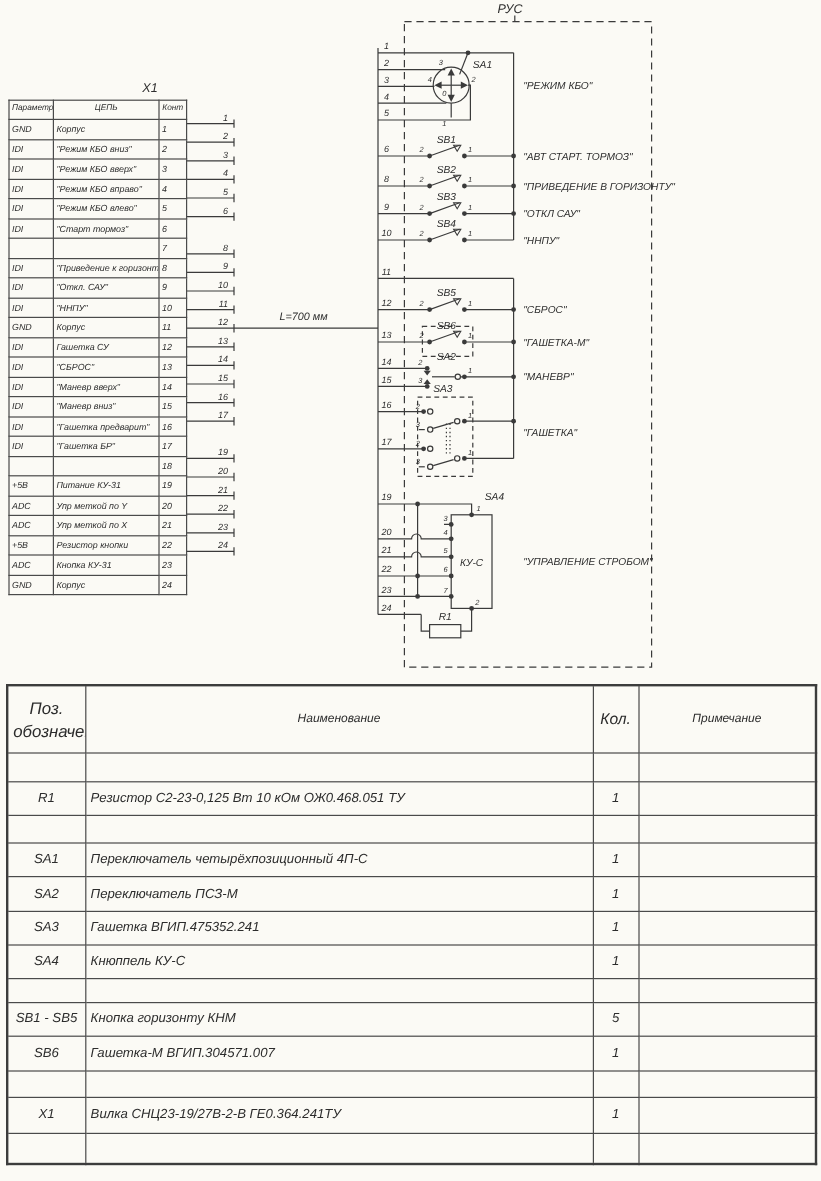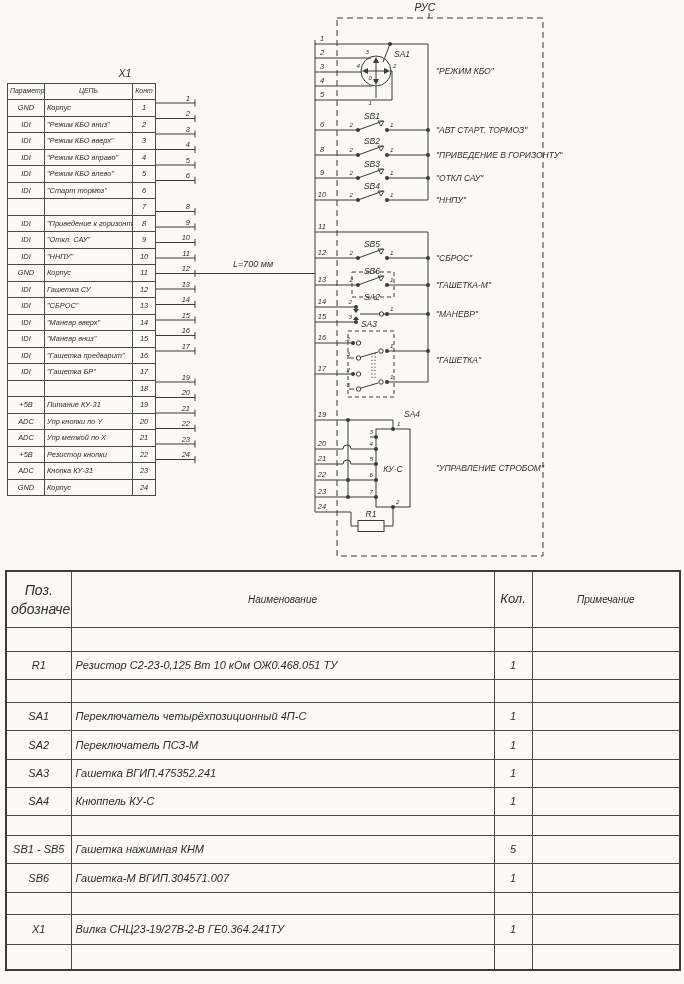--- a/index.html
+++ b/index.html
@@ -14,21 +14,21 @@
   #sch text{fill:#2e2e2e;stroke:none;font:italic 8.5px "Liberation Sans",sans-serif}
   #sch text.t6{font-size:6.2px}
   #sch text.t7{font-size:7.5px}
   #sch text.t9{font-size:9px}
   #sch text.t10{font-size:10.5px}
   table{position:absolute;border-collapse:collapse;table-layout:fixed;background:transparent}
   #x1t{left:7px;top:83px;width:148px}
   #x1t td{border:1px solid #4a4a4a;font:italic 7.4px/1 "Liberation Sans",sans-serif;color:#2c2c2c;
           padding:0 2px;height:15.5px;overflow:hidden;white-space:nowrap}
   #x1t thead td{text-align:center;font-size:6.9px;height:15px}
-  #x1t td.c0,#x1t td.c2{text-align:center}
+  #x1t td.c0,#x1t td.c2{}
   #parts{left:5px;top:570px;width:674px;border:2.5px solid #3c3c3c}
   #parts td{border:1.2px solid #4a4a4a;font:italic 11px/1.1 "Liberation Sans",sans-serif;color:#2c2c2c;
           padding:0 4px;overflow:hidden;white-space:nowrap;vertical-align:middle}
   #parts thead td{text-align:center;font-size:10px;height:55px}
   #parts thead td.pos-h{font-size:14px;line-height:1.3}
   #parts thead td.qty-h{font-size:13px}
   #parts td.pos,#parts td.qty{text-align:center}
   #parts td.name{}
 </style>
 </head>
@@ -444,21 +444,21 @@
           <td class="c1"></td>
           <td class="c2">18</td>
         </tr>
         <tr>
           <td class="c0">+5В</td>
           <td class="c1">Питание КУ-31</td>
           <td class="c2">19</td>
         </tr>
         <tr>
           <td class="c0">ADC</td>
-          <td class="c1">Упр кнопки по Y</td>
+          <td class="c1">Упр меткой по Y</td>
           <td class="c2">20</td>
         </tr>
         <tr>
           <td class="c0">ADC</td>
           <td class="c1">Упр меткой по X</td>
           <td class="c2">21</td>
         </tr>
         <tr>
           <td class="c0">+5В</td>
           <td class="c1">Резистор кнопки</td>
@@ -539,21 +539,21 @@
           <td class="note"></td>
         </tr>
         <tr style="height: 20px;">
           <td class="pos"></td>
           <td class="name"></td>
           <td class="qty"></td>
           <td class="note"></td>
         </tr>
         <tr style="height: 28px;">
           <td class="pos">SB1 - SB5</td>
-          <td class="name">Гашетка нажимная КНМ</td>
+          <td class="name">Кнопка горизонту КНМ</td>
           <td class="qty">5</td>
           <td class="note"></td>
         </tr>
         <tr style="height: 29px;">
           <td class="pos">SB6</td>
           <td class="name">Гашетка-М ВГИП.304571.007</td>
           <td class="qty">1</td>
           <td class="note"></td>
         </tr>
         <tr style="height: 22px;">

